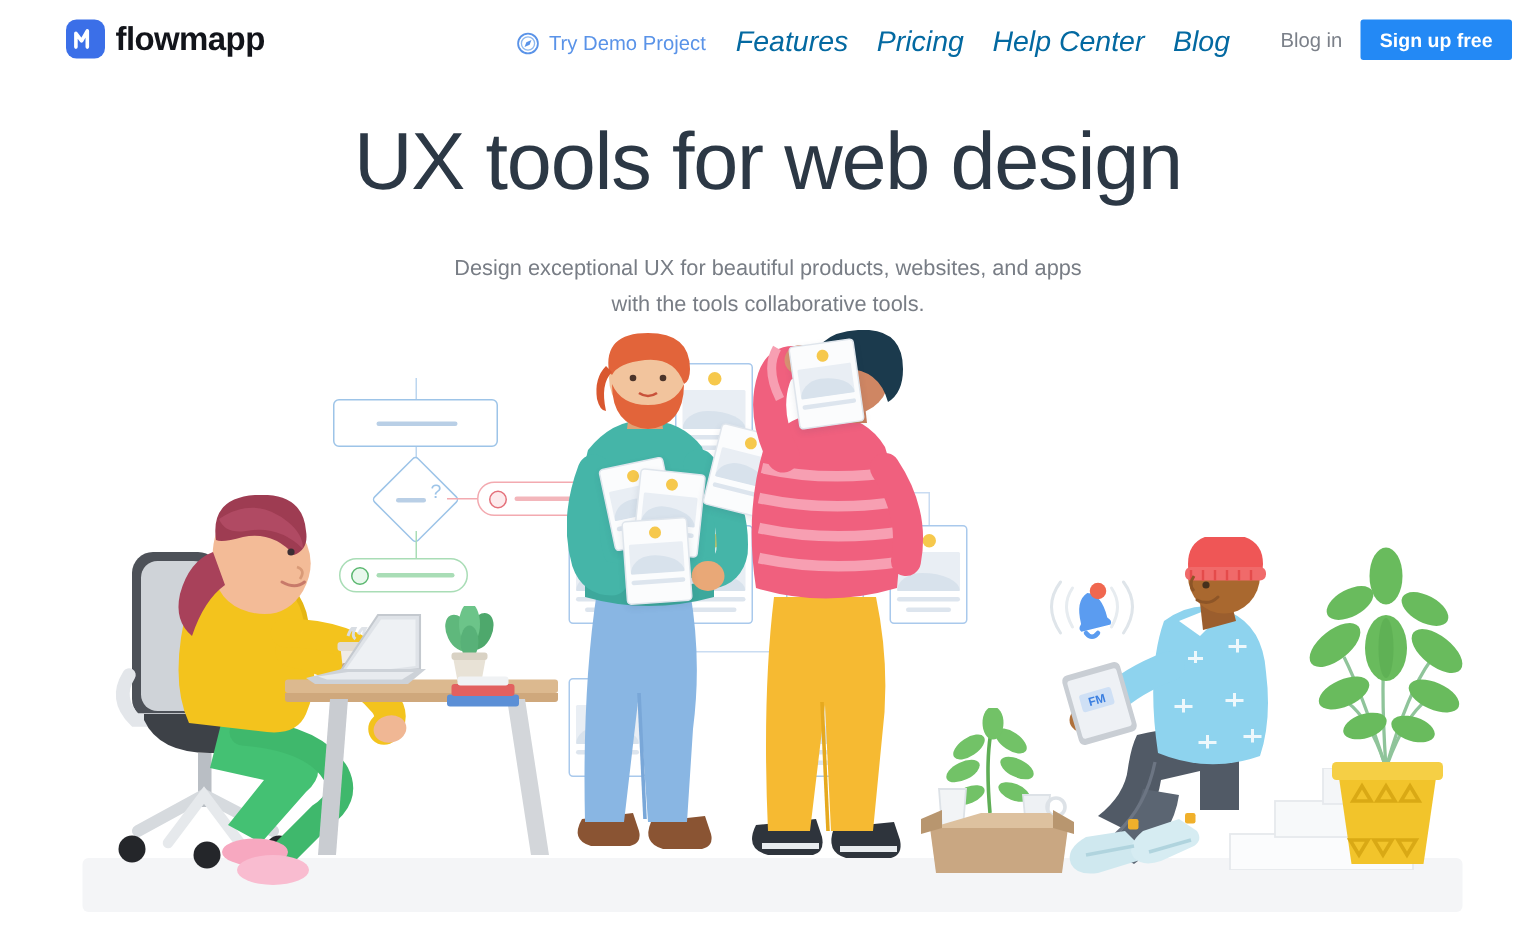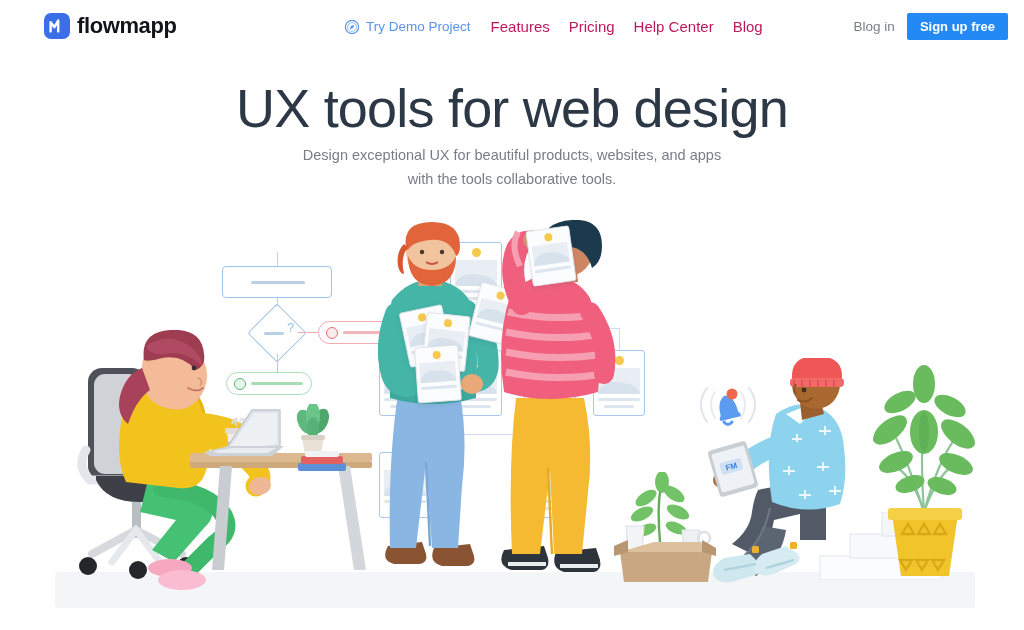--- a/index.html
+++ b/index.html
@@ -36,23 +36,23 @@
   .brand-text {
     font-size: 22px; font-weight: 700; color: #12141a;
     letter-spacing: -0.4px; line-height: 1;
   }
 
   .nav {
     position: absolute; left: 344px; top: 18px;
     display: flex; align-items: center; gap: 0;
   }
   .nav-item {
-    font-size: 15px; color: #be185d;
+    font-size: 19px; color: #0369a1;
     text-decoration: none; white-space: nowrap;
-    padding: 0 14px 0 0; cursor: pointer;
+    padding: 0 14px 0 0; cursor: pointer; font-style: italic;
   }
   .nav-item:first-child { padding-right: 20px; }
   .nav-item + .nav-item { padding-left: 5px; padding-right: 14px; }
   .nav-demo {
     display: flex; align-items: flex-start; gap: 6px;
     color: #5a93e8; cursor: pointer; text-decoration: none;
     font-size: 13.5px; white-space: nowrap;
     margin-right: 20px;
   }
   .compass { width: 16px; height: 16px; flex: none; display: block; }
@@ -74,21 +74,21 @@
     white-space: nowrap;
   }
 
   
   .hero { position: absolute; top: 78px; left: 0; width: 1024px; text-align: center; z-index: 20; }
   .hero h1 {
     font-size: 54px; font-weight: 400; color: #2c3845;
     letter-spacing: -0.8px; line-height: 1.12;
   }
   .hero p {
-    margin-top: 6px;
+    margin-top: 30px;
     font-size: 14.5px; color: #787d85; line-height: 1.65;
     font-weight: 400;
   }
 
   
   .stage {
     position: absolute; left: 0; top: 200px;
     width: 1024px; height: 430px;
     overflow: hidden;
   }

